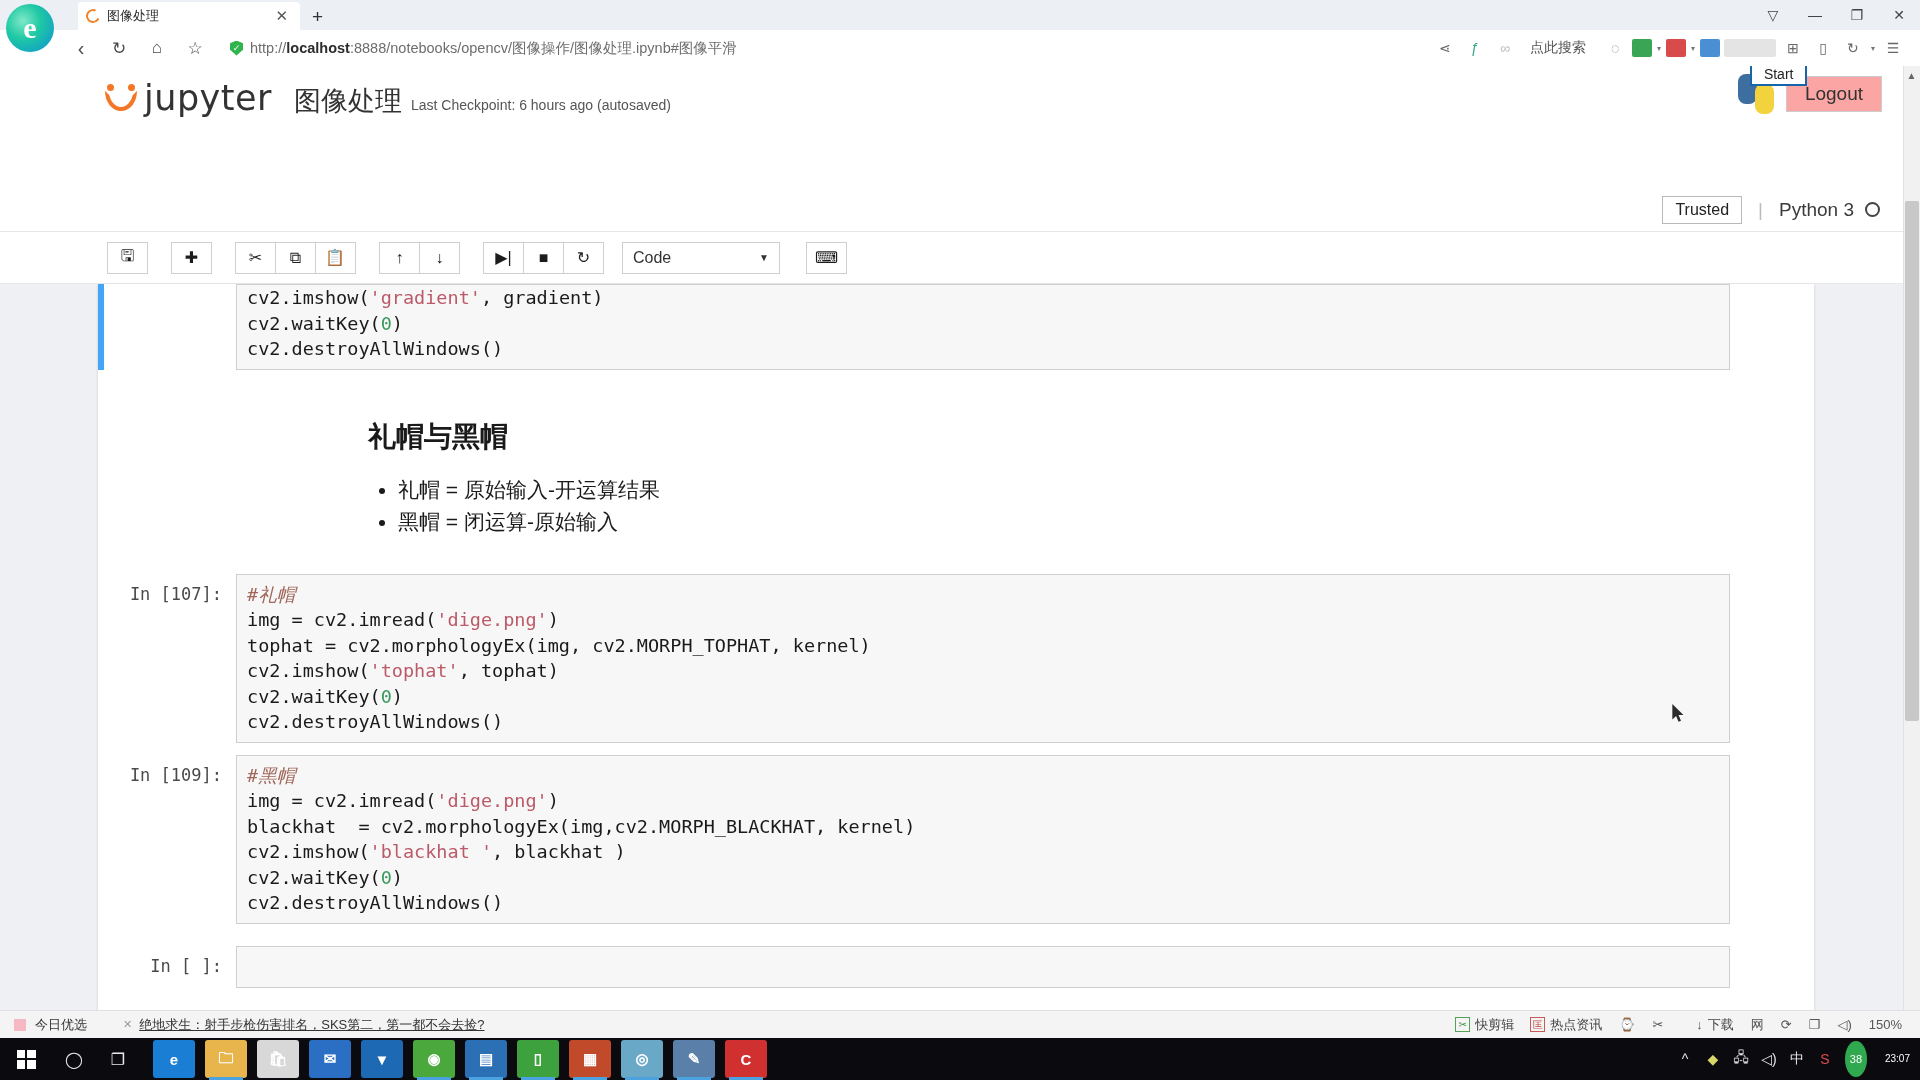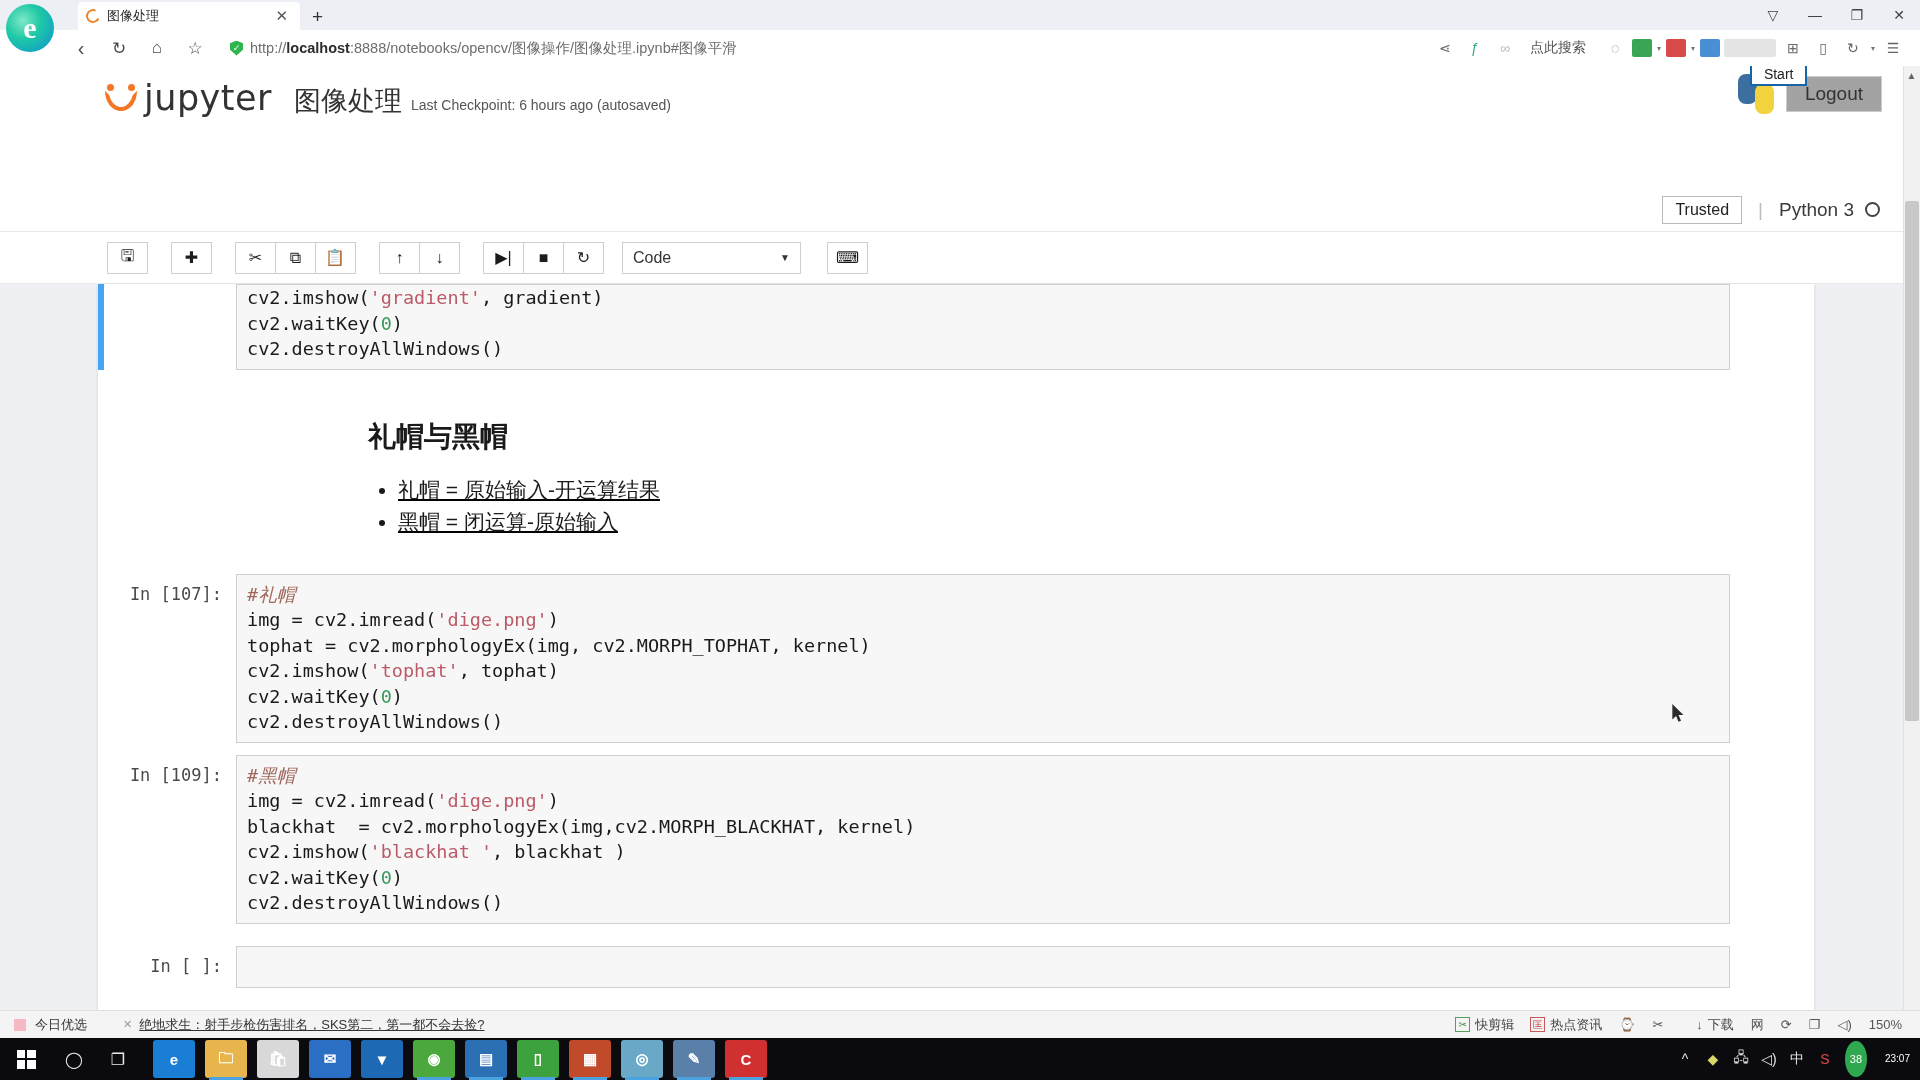--- a/index.html
+++ b/index.html
@@ -95,21 +95,21 @@
   .py-logo { width: 40px; height: 40px; position: relative; margin-right: 10px; }
   .py-logo .up, .py-logo .lo { position: absolute; width: 19px; height: 30px; border-radius: 8px; }
   .py-logo .up { background: #3c6e9f; left: 2px; top: 0; }
   .py-logo .lo { background: #f2d33d; right: 2px; bottom: 0; }
   .start-tip {
     position: absolute; left: 14px; top: -12px; z-index: 5;
     border: 2px solid #1565a8; background: #ffffff; color: #222;
     font-size: 14px; padding: 2px 12px;
   }
   .logout-btn {
-    border: 1px solid #cccccc; background: #a3a3a3; color: #333;
+    border: 1px solid #cccccc; background: #fca5a5; color: #333;
     font-size: 19px; padding: 6px 18px; cursor: pointer;
   }
 
   .jp-menubar {
     position: relative; height: 44px; margin-top: 14px;
     border-bottom: 1px solid #e7e7e7;
     display: flex; align-items: center;
   }
   .jp-menu-items { display: flex; align-items: center; margin-left: 120px; }
   .jp-menu-item { font-size: 19px; color: #3b3b3b; padding: 0 22px; cursor: pointer; }
@@ -122,21 +122,21 @@
   .jp-toolbar { height: 52px; display: flex; align-items: center; border-bottom: 1px solid #eaeaea; }
   .tb-group { display: flex; align-items: center; margin-left: 8px; }
   .tb-group.first { margin-left: 108px; }
   .tb-btn {
     width: 41px; height: 32px; border: 1px solid #cfcfcf; background: #fff;
     display: flex; align-items: center; justify-content: center;
     font-size: 16px; color: #1c1c1c; cursor: pointer; margin-left: -1px;
   }
   .tb-gap { width: 16px; }
   .tb-select {
-    width: 179px; height: 32px; border: 1px solid #cfcfcf; background: #fff;
+    width: 158px; height: 32px; border: 1px solid #cfcfcf; background: #fff;
     display: flex; align-items: center; justify-content: space-between;
     padding: 0 10px; font-size: 16px; color: #333; margin-left: 18px; cursor: pointer;
   }
   .tb-kbd { margin-left: 26px; }
 
   
   .nb-area { position: relative; height: 760px; background: #eef0f3; padding-top: 0; }
   .nb-sheet {
     position: absolute; left: 98px; top: 0; width: 1716px; height: 745px;
     background: #ffffff; box-shadow: 0 1px 3px rgba(0,0,0,.14);
@@ -159,21 +159,21 @@
   .s-str { color: #bb5a68; }
   .s-com { color: #a0675a; font-style: italic; }
   .s-num { color: #3a9a5c; }
 
   
   .cell-partial { position: relative; }
   .sel-bar { position: absolute; left: 0; top: 0; width: 6px; height: 100%; background: #42a5f5; }
 
   .md-cell { padding: 0 0 0 0; }
   .md-h3 { font-size: 28px; color: #1a1a1a; font-weight: bold; margin: 0 0 0 270px; }
-  .md-ul { margin: 18px 14px 0 300px; text-decoration: underline; }
+  .md-ul { margin: 18px 14px 0 300px; }
   .md-li { font-size: 21px; color: #1a1a1a; line-height: 32px; list-style: disc; }
 
   .scroll-track {
     position: absolute; right: 0; top: 0; width: 17px; height: 960px; background: #f1f1f1;
     border-left: 1px solid #e0e0e0;
   }
   .scroll-thumb { position: absolute; right: 1px; top: 135px; width: 14px; height: 520px; background: #c8c8c8; border-radius: 2px; }
   .scroll-arrow { position: absolute; right: 2px; width: 13px; text-align: center; font-size: 10px; color: #666; }
 
   .cursor-arrow { position: absolute; left: 1672px; top: 638px; width: 14px; height: 20px; z-index: 40; }

